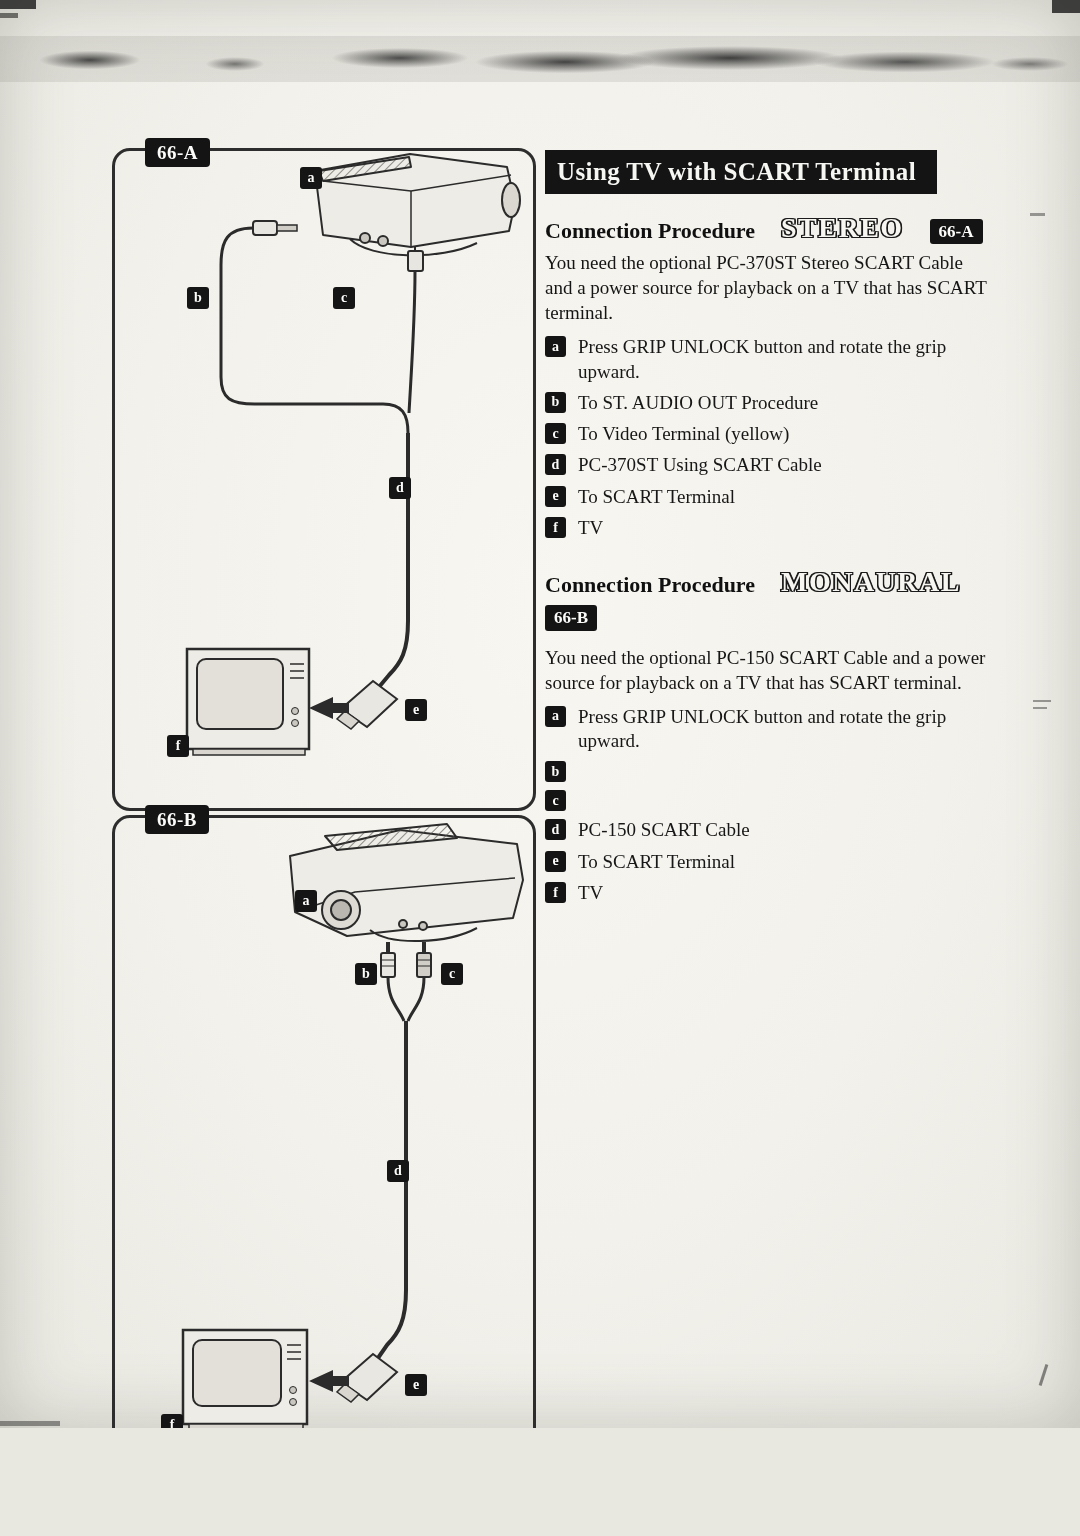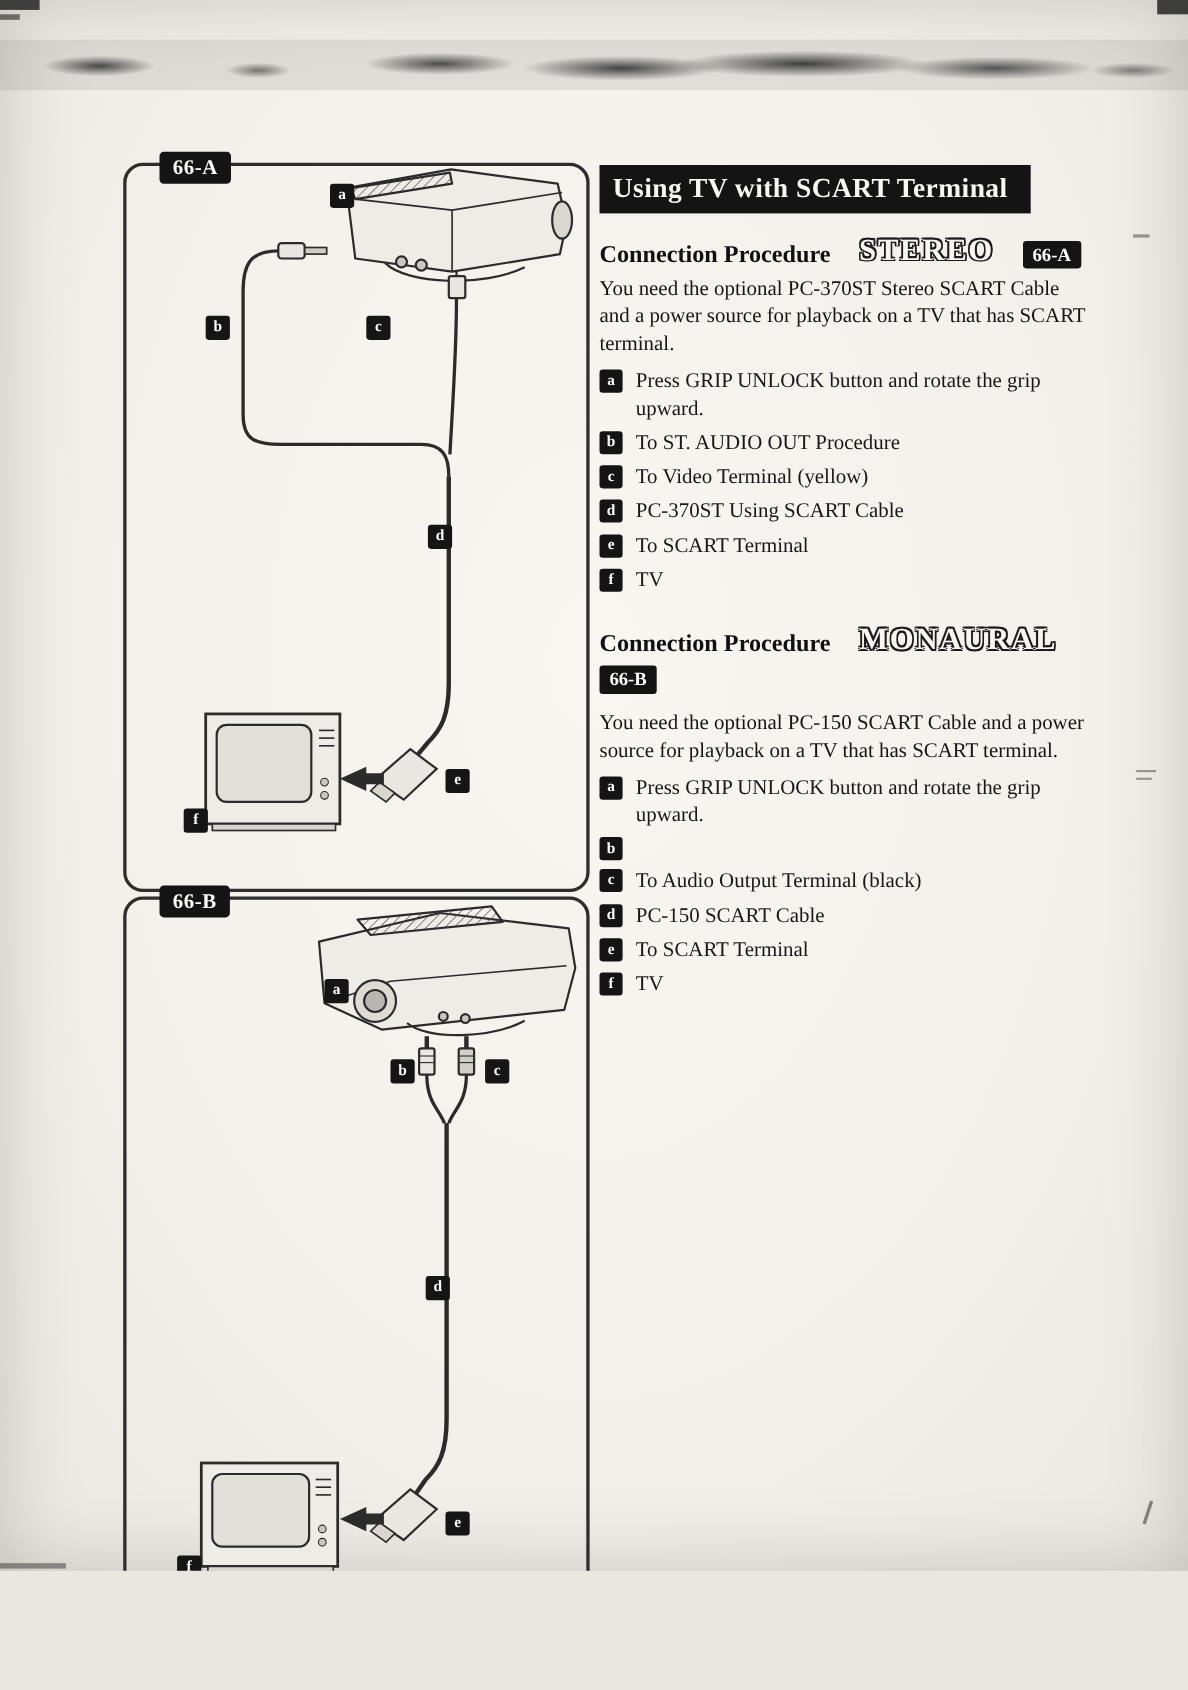--- a/index.html
+++ b/index.html
@@ -293,21 +293,20 @@
       <ul class="steps">
         <li>
           <span class="key">a</span>
           <span>Press GRIP UNLOCK button and rotate the grip upward.</span>
         </li>
         <li>
           <span class="key">b</span>
         </li>
         <li>
           <span class="key">c</span>
-          <span>To Audio Output Terminal (black)</span>
         </li>
         <li>
           <span class="key">d</span>
           <span>PC-150 SCART Cable</span>
         </li>
         <li>
           <span class="key">e</span>
           <span>To SCART Terminal</span>
         </li>
         <li>

